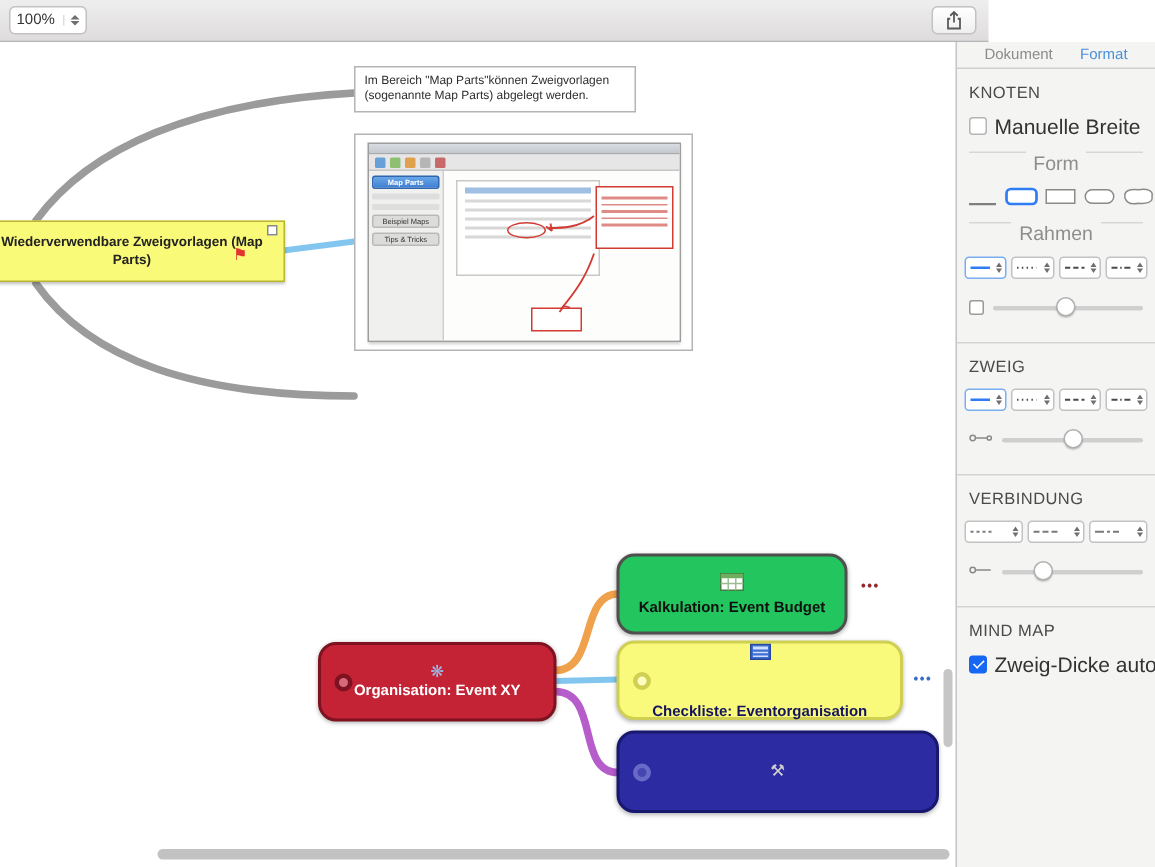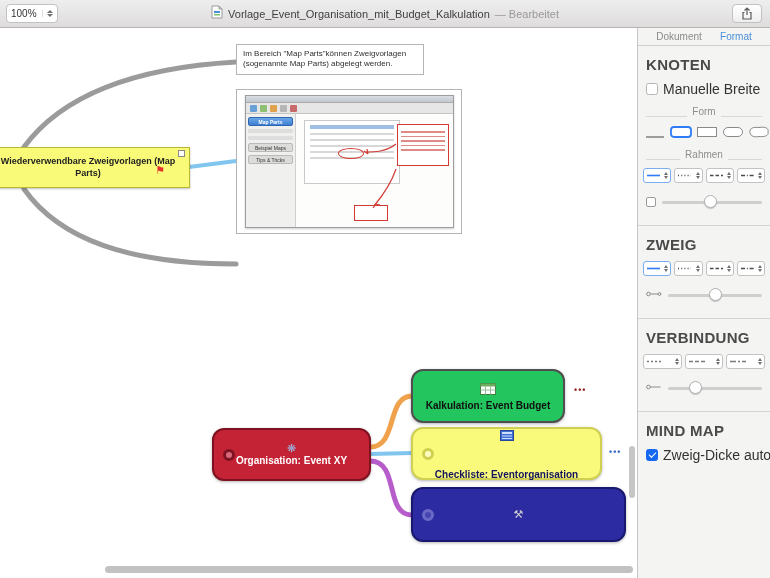--- a/index.html
+++ b/index.html
@@ -1,20 +1,20 @@
 <!DOCTYPE html>
 <html><head>
 <meta charset="utf-8">
 <style>
   * { margin:0; padding:0; box-sizing:border-box; }
   html,body { width:770px; height:578px; overflow:hidden; font-family:"Liberation Sans", sans-serif; background:#fff; }
   .app { position:relative; width:770px; height:578px; }
 
   
-  .titlebar { position:absolute; left:0; top:0; width:770px; height:28px;
+  .titlebar { position:absolute; left:0; top:0; width:659px; height:28px;
     background:linear-gradient(#efeeef,#dedcdd); border-bottom:1px solid #b6b4b5;
     display:flex; align-items:center; justify-content:center; }
   .zoom-control { position:absolute; left:6px; top:4px; height:19px; width:52px;
     background:#fff; border:1px solid #c3c1c2; border-radius:4px;
     display:flex; align-items:center; justify-content:space-between; padding:0 4px; }
   .zoom-value { font-size:10px; color:#333; }
   .zoom-stepper { display:flex; flex-direction:column; align-items:center; border-left:1px solid #ddd; padding-left:4px; }
   .tri { width:0; height:0; border-left:3px solid transparent; border-right:3px solid transparent; display:block; }
   .tri.up { border-bottom:3.5px solid #6f6f6f; margin-bottom:1.5px; }
   .tri.down { border-top:3.5px solid #6f6f6f; }
@@ -96,28 +96,28 @@
     background:#c2c2c2; border-radius:4px; }
   .vscroll-thumb { position:absolute; right:2px; top:418px; width:6px; height:52px;
     background:#c6c6c6; border-radius:3px; }
 
   
   .inspector { position:absolute; left:637px; top:28px; width:133px; height:550px;
     background:#f4f4f3; border-left:1px solid #c6c6c6; font-size:10px; color:#333; }
   .tabs { height:18px; display:flex; align-items:center; justify-content:space-evenly; border-bottom:1px solid #cfcfcf; }
   .tab { font-size:10px; color:#8b8b8b; cursor:pointer; }
   .tab.active { color:#4a90d9; }
-  .section-title { margin:10px 8px 0; font-size:15px; font-weight:bold; color:#4a4a4a; letter-spacing:.3px; }
+  .section-title { margin:10px 8px 0; font-size:11px; font-weight:normal; color:#4a4a4a; letter-spacing:.3px; }
   .check-row { display:flex; align-items:center; gap:5px; margin:8px 8px 0; cursor:pointer; white-space:nowrap; }
   .checkbox { width:12px; height:12px; background:#fff; border:1px solid #b5b5b5; border-radius:2.5px; flex:0 0 auto; }
   .checkbox.checked { background:#1667f2; border-color:#1667f2; }
   .checkbox.checked::after { content:""; display:block; width:6px; height:3px;
     border-left:1.5px solid #fff; border-bottom:1.5px solid #fff; transform:rotate(-45deg); margin:2px auto 0; }
   .check-label { font-size:14px; color:#333; }
-  .sub-label { display:flex; align-items:flex-end; gap:5px; margin:9px 8px 0; color:#8e8e8e; font-size:10px; }
+  .sub-label { display:flex; align-items:flex-start; gap:5px; margin:9px 8px 0; color:#8e8e8e; font-size:13px; }
   .sub-label::before, .sub-label::after { content:""; flex:1; height:1px; background:#d7d7d7; }
   .shape-row { display:flex; gap:2px; margin:7px 5px 0; }
   .shape-btn { flex:1; height:16px; background:transparent; border:none; padding:0; display:flex; align-items:center; justify-content:center; cursor:pointer; }
   .line-row { display:flex; gap:3px; margin:8px 5px 0; }
   .line-select { flex:1; height:15px; background:#fff; border:1px solid #c2c2c2; border-radius:3px;
     display:flex; align-items:center; justify-content:space-between; padding:0 2px; cursor:pointer; }
   .line-select.selected { border-color:#79aef0; }
   .stepper { display:flex; flex-direction:column; align-items:center; }
   .stepper .tri { border-left-width:2.5px; border-right-width:2.5px; }
   .stepper .tri.up { border-bottom-width:3px; margin-bottom:1px; }
@@ -136,32 +136,20 @@
 <div class="app">
 
   <header class="titlebar">
     <div class="zoom-control">
       <span class="zoom-value">100%</span>
       <span class="zoom-stepper">
         <i class="tri up"></i>
           <i class="tri down"></i>
       </span>
     </div>
-    <div class="title-group">
-      <span>
-        <svg width="12" height="14" viewBox="0 0 12 14">
-          <path d="M1 1 h7 l3 3 v9 h-10 z" fill="#fff" stroke="#9a9a9a"></path>
-          <path d="M8 1 l3 3 h-3 z" fill="#d6d6d6" stroke="#9a9a9a"></path>
-          <rect x="3" y="6" width="6" height="2" fill="#4a90d9"></rect>
-          <rect x="3" y="9" width="6" height="1.5" fill="#7bbf6a"></rect>
-        </svg>
-      </span>
-      <span class="doc-title">Vorlage_Event_Organisation_mit_Budget_Kalkulation</span>
-      <span class="doc-state">— Bearbeitet</span>
-    </div>
     <button class="share-btn">
       <svg width="12" height="13" viewBox="0 0 12 13">
         <path d="M6 1 v7 M3.5 3.5 L6 1 l2.5 2.5" stroke="#5a5a5a" stroke-width="1.2" fill="none"></path>
         <path d="M3.5 5.5 H2 v6.5 h8 V5.5 H8.5" stroke="#5a5a5a" stroke-width="1.2" fill="none"></path>
       </svg>
     </button>
   </header>
 
   <main class="canvas">
 

